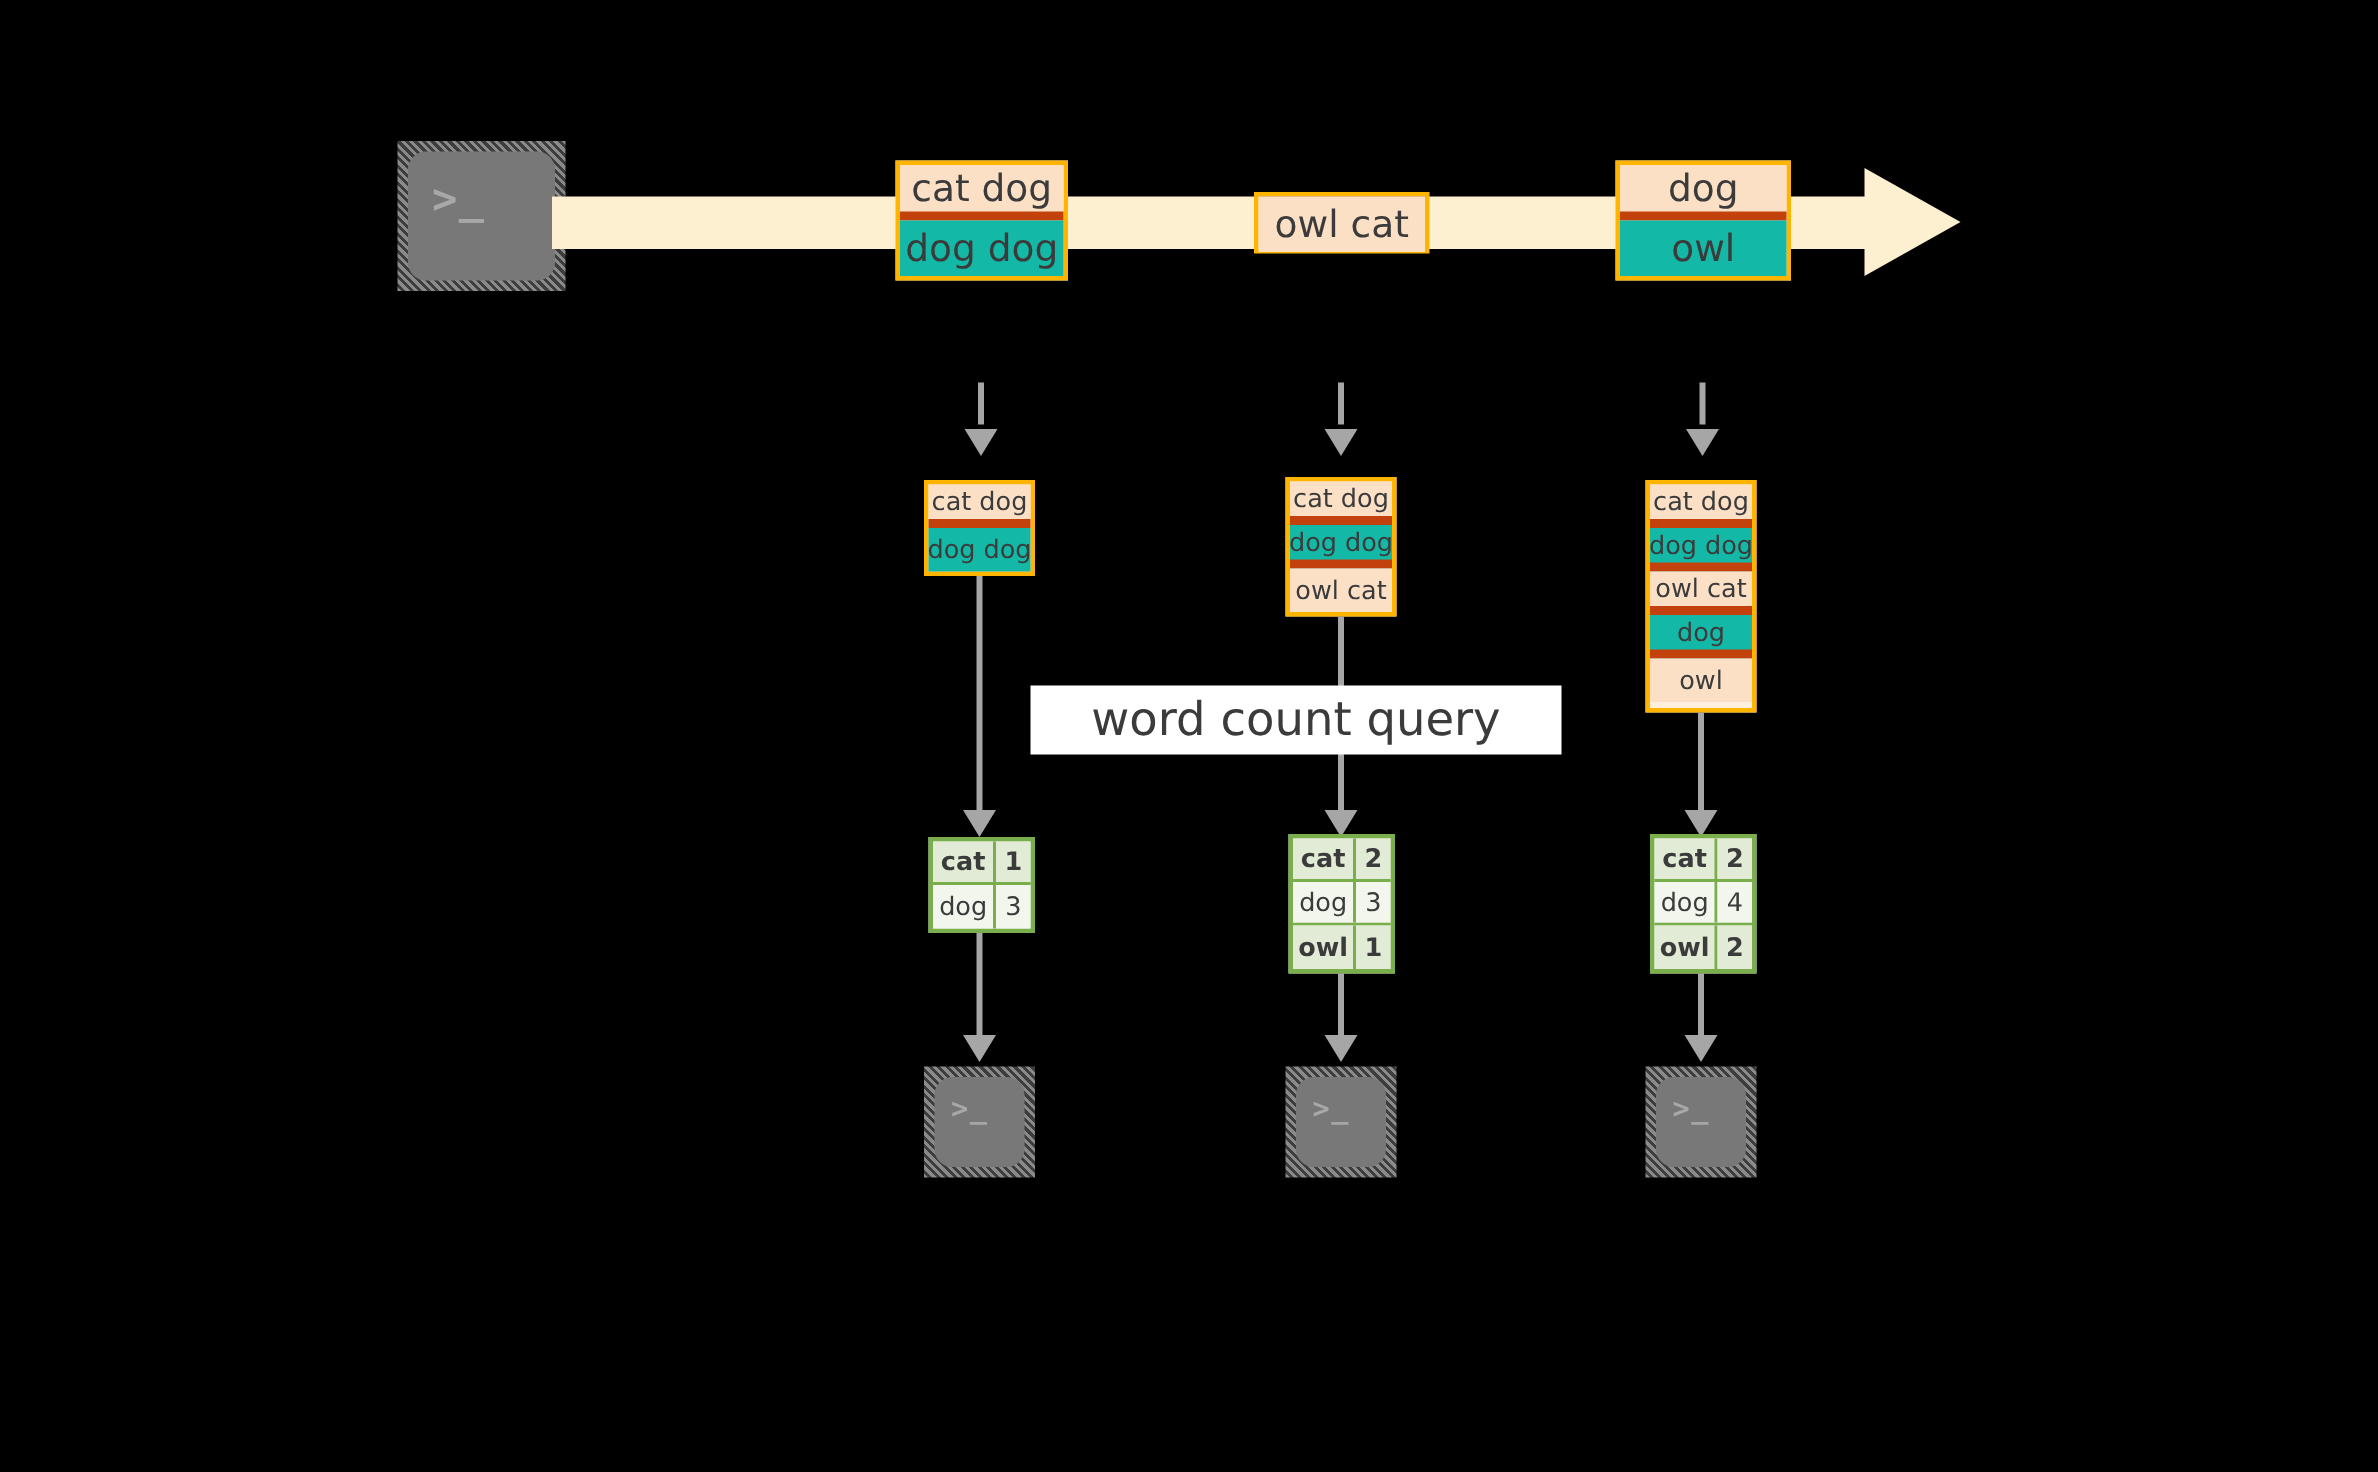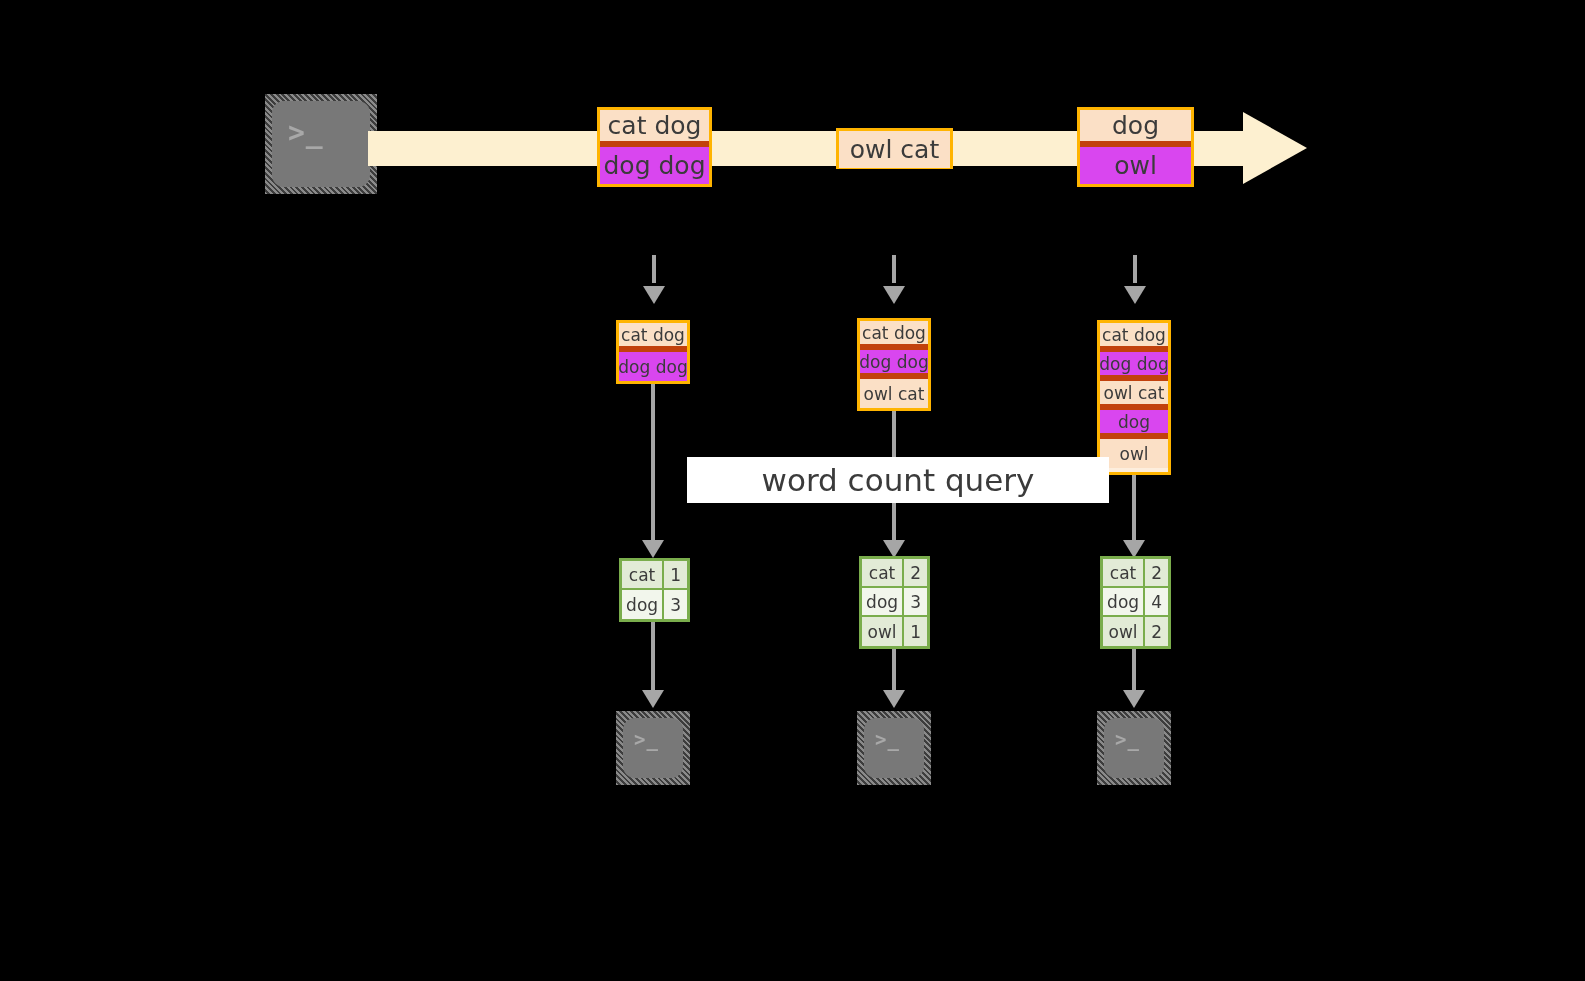--- a/index.html
+++ b/index.html
@@ -82,21 +82,21 @@
     box-sizing: border-box;
     border-bottom: 6px solid #c2410c;
     color: #3b3b3b;
     display: flex;
     align-items: center;
     justify-content: center;
     white-space: nowrap;
   }
   .orow:last-child { border-bottom: none; }
   .orow.dark { background: #fbe0c6; }
-  .orow.light { background: #d946ef; }
+  .orow.light { background: #14b8a6; }
 
   
   .obox.top .orow { font-size: 25px; height: 37px; }
   
   .obox.mid .orow { font-size: 17px; height: 29px; }
 
   
   .gbox {
     position: absolute;
     box-sizing: border-box;
@@ -115,21 +115,21 @@
   .gcell-word, .gcell-count {
     box-sizing: border-box;
     display: flex;
     align-items: center;
     justify-content: center;
     font-size: 17px;
     color: #3b3b3b;
   }
   .gcell-word { width: 46px; border-right: 2px solid #7aad4c; }
   .gcell-count { width: 25px; }
-  .grow.dark .gcell-word, .grow.dark .gcell-count { background: #e2ebd6; }
+  .grow.dark .gcell-word, .grow.dark .gcell-count { background: #e2ebd6; font-weight: bold; }
   .grow.light .gcell-word, .grow.light .gcell-count { background: #f2f6ec; }
 
   
   .arrow-shaft {
     position: absolute;
     background: #a6a6a6;
     width: 4px;
   }
   .arrow-head {
     position: absolute;
@@ -142,21 +142,21 @@
     position: absolute;
     background: #a6a6a6;
     width: 4px;
   }
 
   
   .wcq {
     position: absolute;
     left: 687px;
     top: 457px;
-    width: 422px;
+    width: 354px;
     height: 46px;
     background: #ffffff;
     display: flex;
     align-items: center;
     justify-content: center;
   }
   .wcq span {
     font-size: 31px;
     color: #3b3b3b;
     white-space: nowrap;

